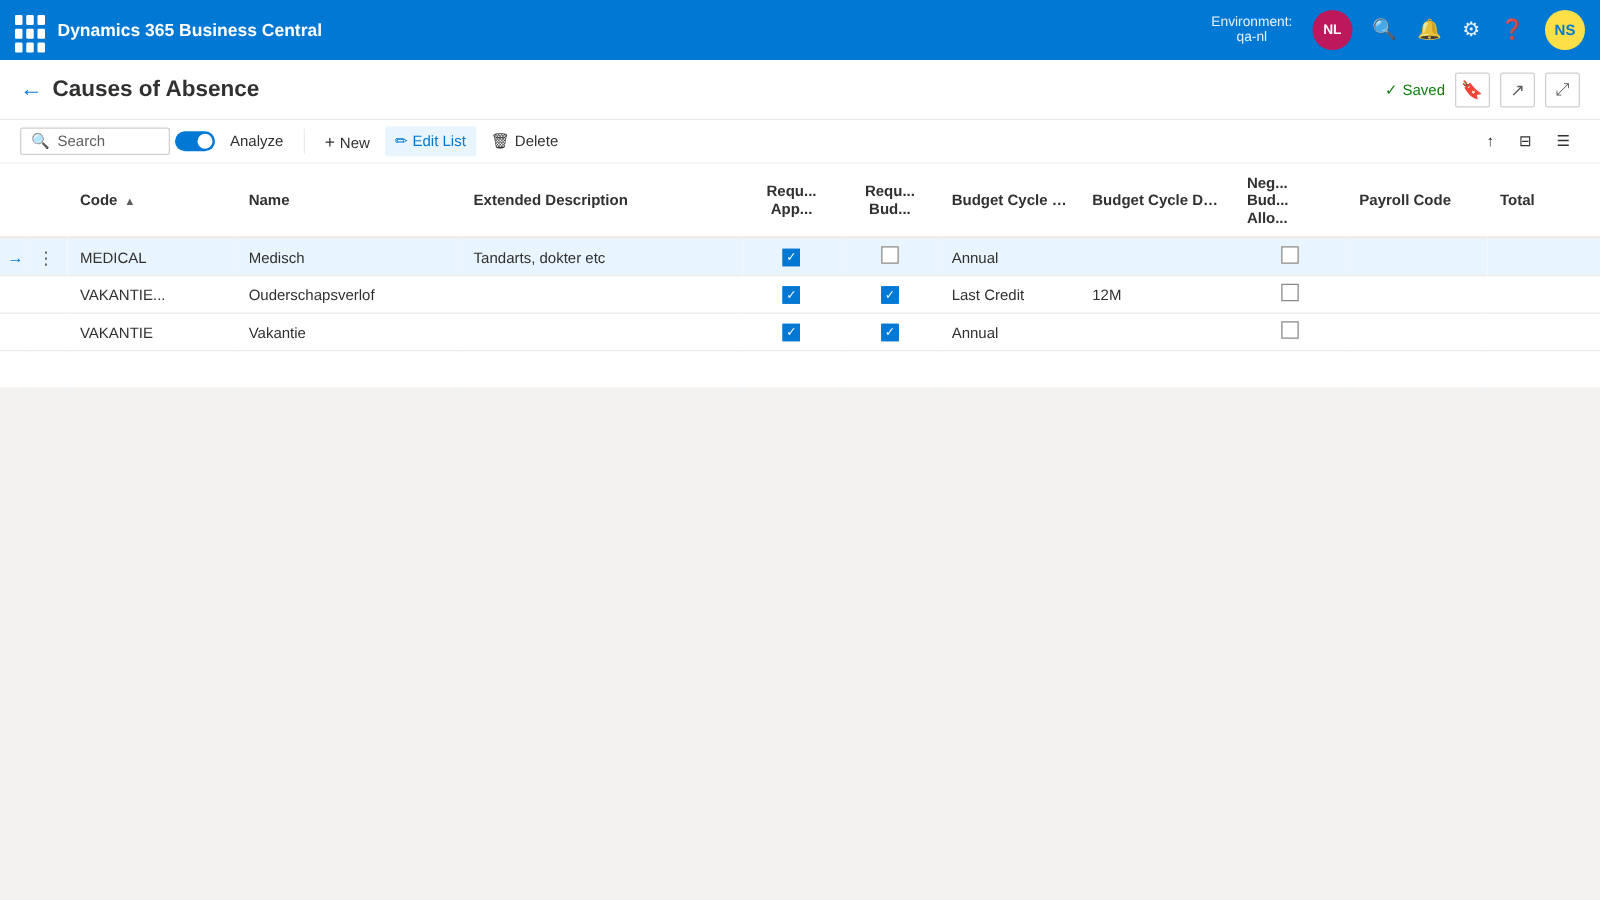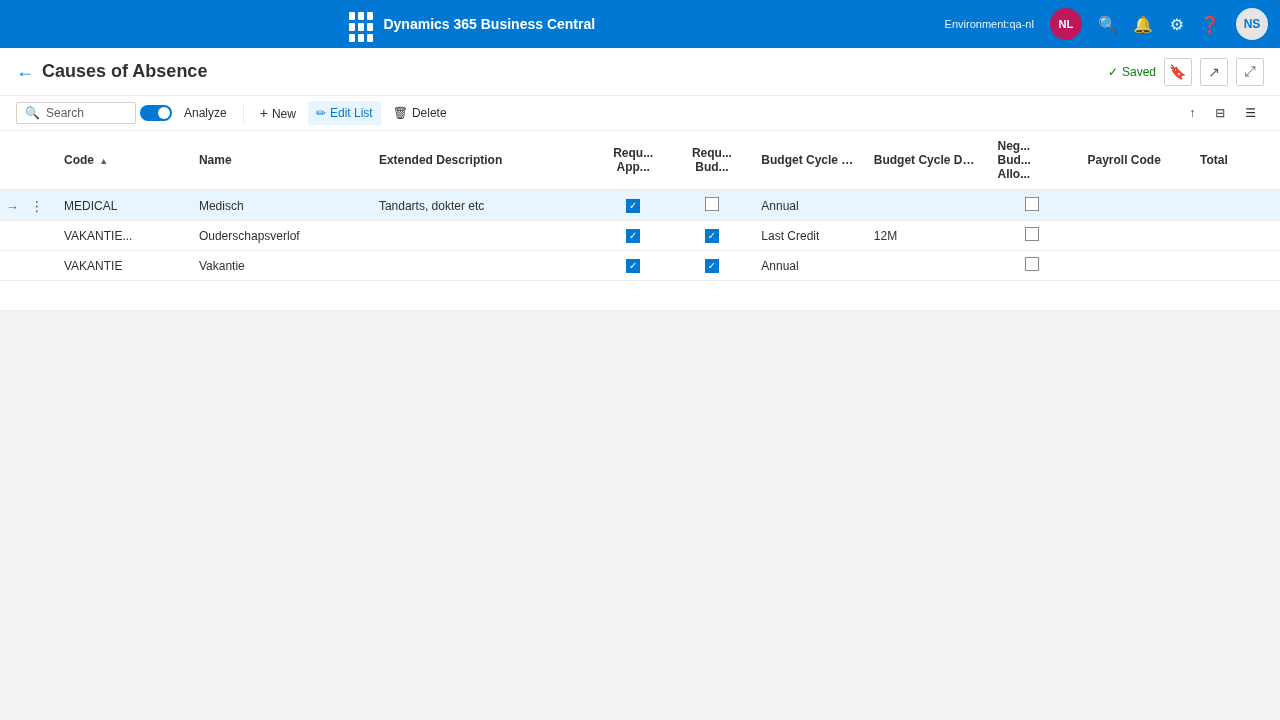--- a/index.html
+++ b/index.html
@@ -9,27 +9,27 @@
     .topbar {
       background: #1a1a2e;
       background: #0078d4;
       display: flex;
       align-items: center;
       height: 48px;
       padding: 0 12px;
       color: white;
       gap: 12px;
     }
-    .topbar-left { display: flex; align-items: center; gap: 10px; flex: 1; justify-content: center; }
+    .topbar-left { display: flex; align-items: center; gap: 10px; flex: 1; }
     .topbar-apps-icon { width: 24px; height: 24px; display: flex; flex-direction: column; gap: 3px; cursor: pointer; flex-shrink: 0; }
     .topbar-apps-icon span { display: flex; gap: 3px; }
     .topbar-apps-icon i { width: 8px; height: 8px; background: white; border-radius: 1px; }
     .topbar-title { font-size: 14px; font-weight: 600; color: white; white-space: nowrap; }
     .topbar-right { display: flex; align-items: center; gap: 16px; }
-    .topbar-avatar { width: 32px; height: 32px; border-radius: 50%; background: #e5e5e5; display: flex; align-items: center; justify-content: center; font-size: 12px; font-weight: 700; color: #0078d4; cursor: pointer; }
+    .topbar-avatar { width: 32px; height: 32px; border-radius: 50%; background: #fde047; display: flex; align-items: center; justify-content: center; font-size: 12px; font-weight: 700; color: #0078d4; cursor: pointer; }
     .topbar-icon-btn { color: white; cursor: pointer; font-size: 16px; opacity: 0.9; }
 
     
     .page-header {
       background: white;
       border-bottom: 1px solid #edebe9;
       padding: 0 16px;
       display: flex;
       align-items: center;
       height: 48px;
@@ -202,21 +202,21 @@
         </span>
       <span>
           <i></i>
           <i></i>
           <i></i>
         </span>
     </div>
     <span class="topbar-title">Dynamics 365 Business Central</span>
   </div>
   <div class="topbar-right">
-    <div style="display:flex;flex-direction:row;align-items:center;font-size:11px;color:rgba(255,255,255,0.9);">
+    <div style="display:flex;flex-direction:column;align-items:center;font-size:11px;color:rgba(255,255,255,0.9);">
       <span>Environment:</span>
       <span>qa-nl</span>
     </div>
     <div class="topbar-avatar" style="background:#be185d;color:white;font-size:11px;width:32px;height:32px;">NL</div>
     <span class="topbar-icon-btn">🔍</span>
     <span class="topbar-icon-btn">🔔</span>
     <span class="topbar-icon-btn">⚙</span>
     <span class="topbar-icon-btn">❓</span>
     <div class="topbar-avatar">NS</div>
   </div>

